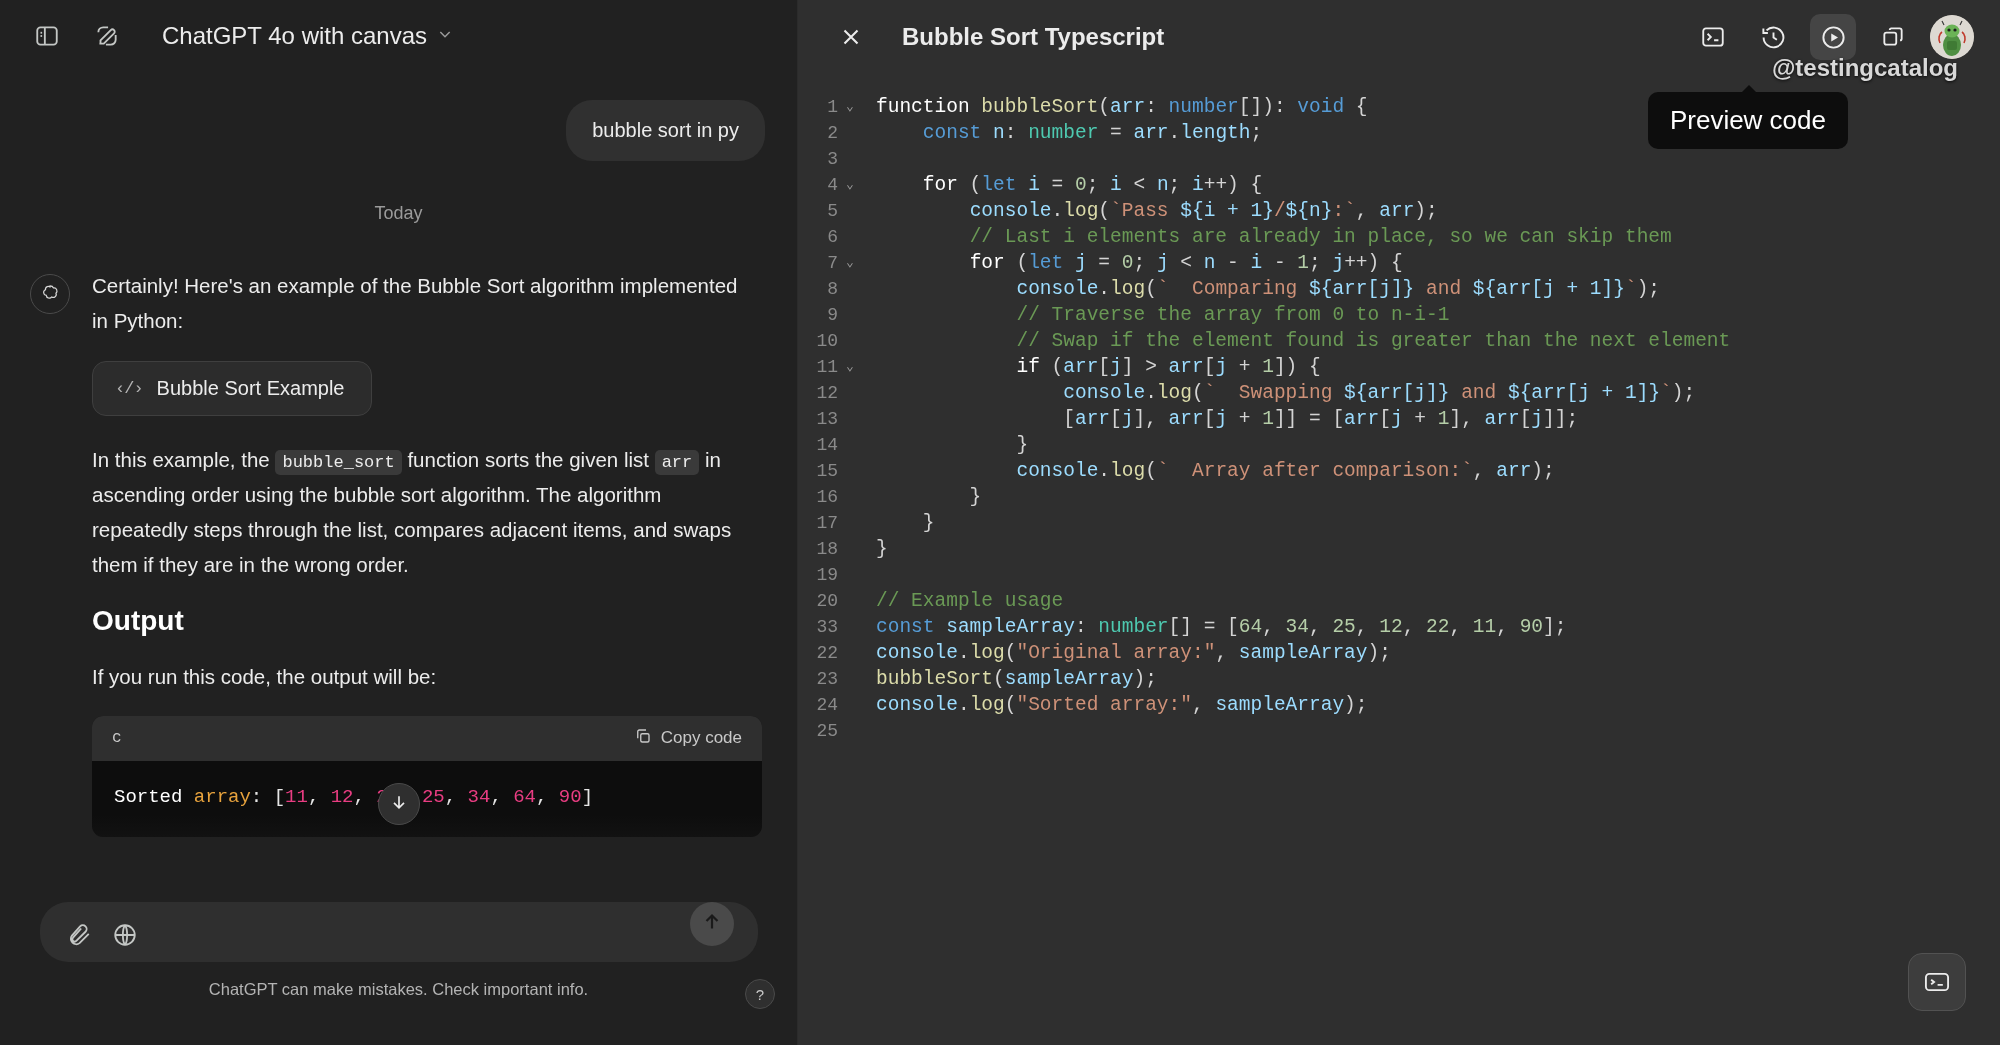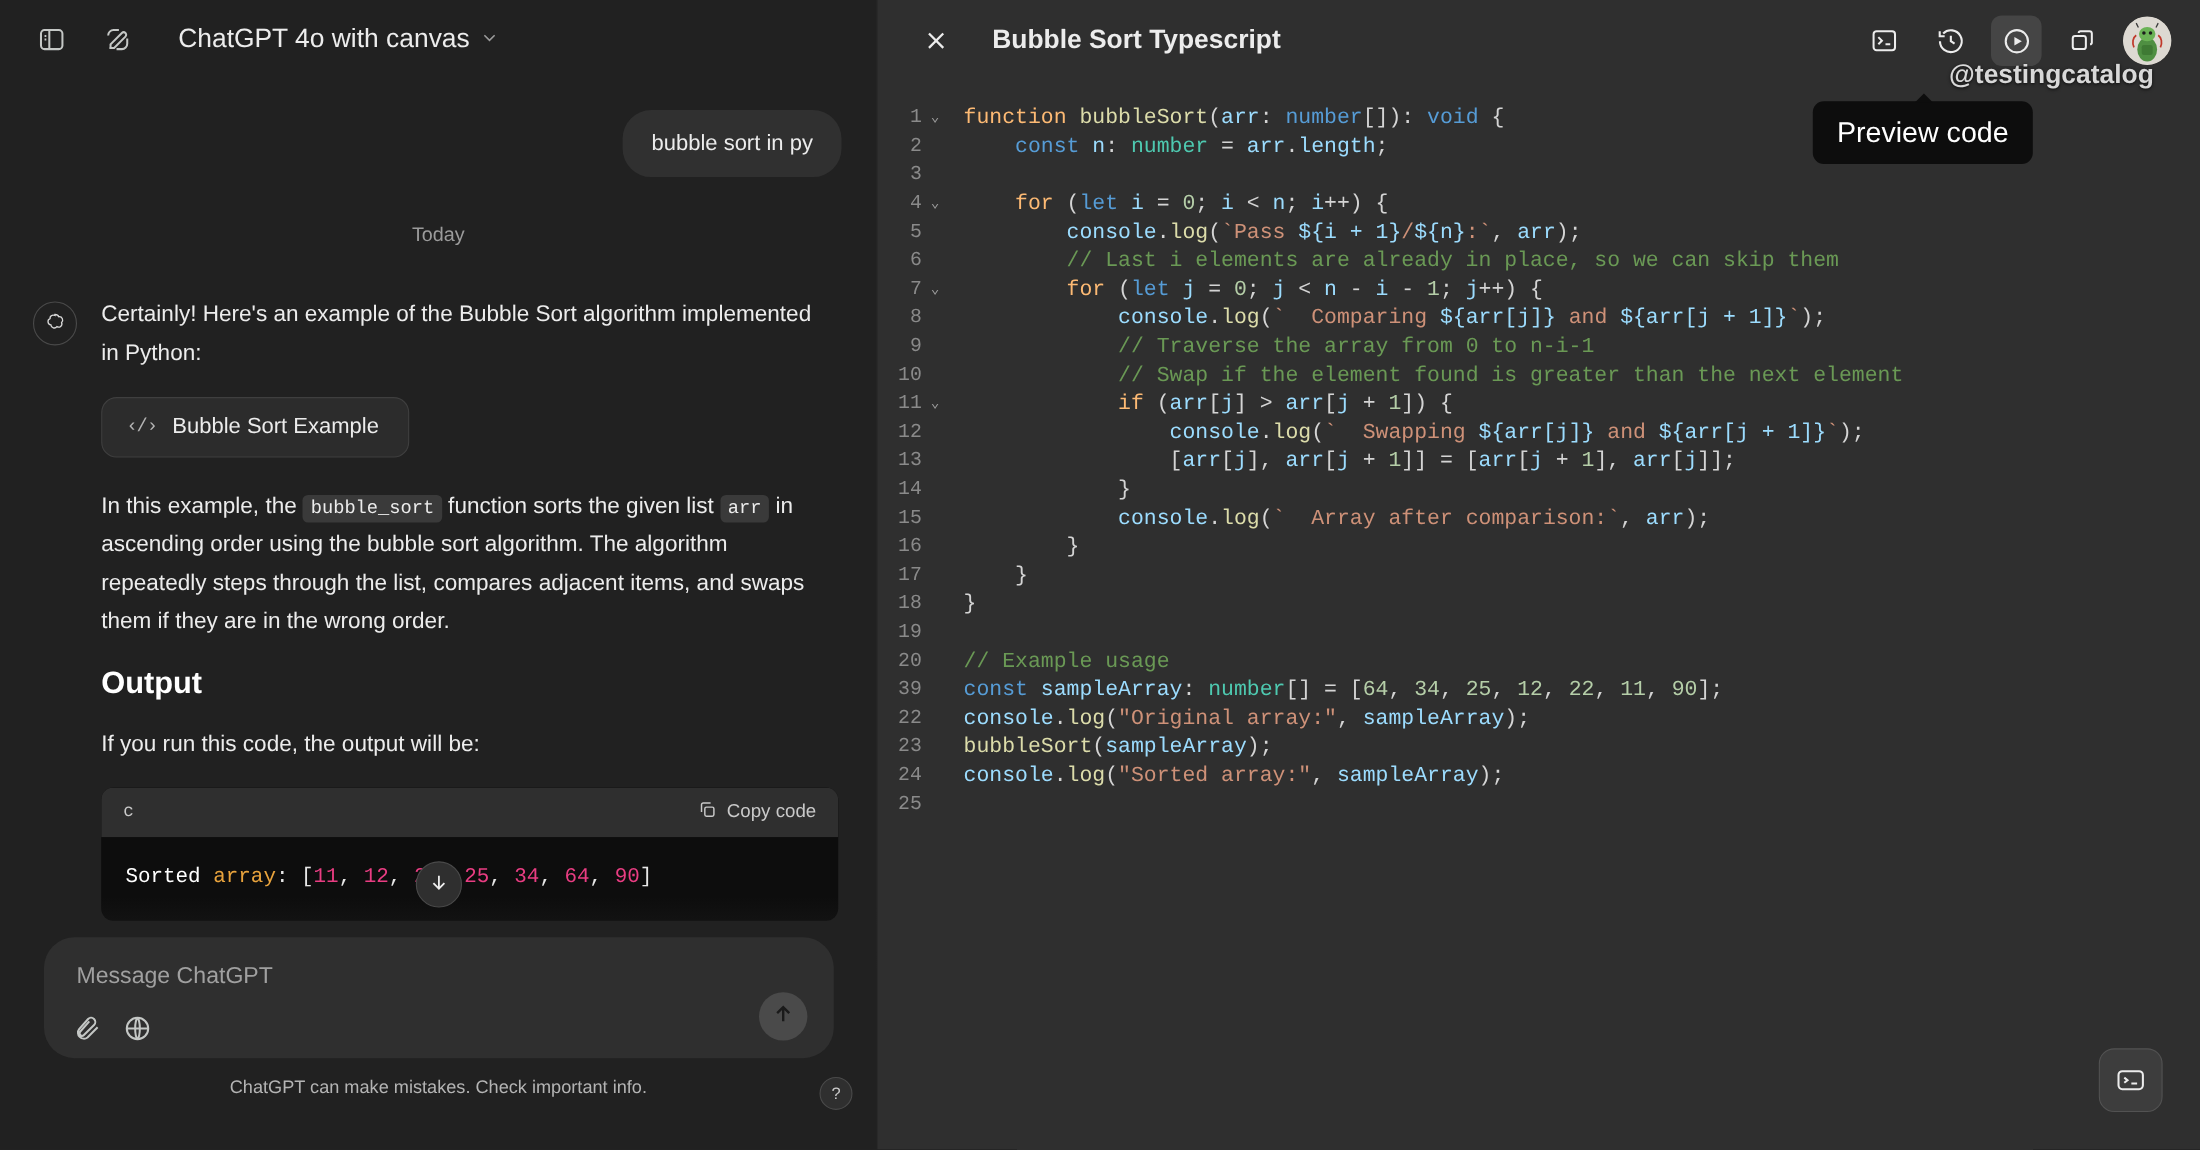--- a/index.html
+++ b/index.html
@@ -217,21 +217,21 @@
     width: 40px; text-align: right; color: #8a8a8a;
     flex: 0 0 40px; font-size: 18px; user-select: none;
   }
   .fold {
     width: 24px; flex: 0 0 24px; text-align: center;
     color: #9b9b9b; font-size: 13px; cursor: pointer; user-select: none;
   }
   .code-text { white-space: pre; padding-left: 14px; }
 
   
-  .k  { color: #fdba74; }   
+  .k  { color: #ffffff; }   
   .kc { color: #569cd6; }   
   .fn { color: #dcdcaa; }   
   .v  { color: #9cdcfe; }   
   .ty { color: #4ec9b0; }   
   .cm { color: #6a9955; }   
   .st { color: #ce9178; }   
   .nu { color: #b5cea8; }   
   .op { color: #d4d4d4; }   
 
   .bottom-right-btn {
@@ -327,21 +327,20 @@
     <div class="scroll-down-btn">
       <span>
         <svg width="20" height="20" viewBox="0 0 24 24" fill="none" stroke="currentColor" stroke-width="2">
             <path d="M12 5v14M6 13l6 6 6-6"></path>
           </svg>
       </span>
     </div>
 
     <div class="composer-wrap">
       <div class="composer">
-        <div class="composer-text">Message ChatGPT</div>
         <div class="composer-tools">
           <span class="tool-ic">
             <svg width="26" height="26" viewBox="0 0 24 24" fill="none" stroke="currentColor" stroke-width="1.7">
               <path d="M21 11l-8.5 8.5a5 5 0 0 1-7-7L13 4a3.5 3.5 0 0 1 5 5l-8.5 8.5a2 2 0 0 1-3-3L14 6"></path>
             </svg>
           </span>
           <span class="tool-ic">
             <svg width="26" height="26" viewBox="0 0 24 24" fill="none" stroke="currentColor" stroke-width="1.7">
               <circle cx="12" cy="12" r="9"></circle>
                 <path d="M3 12h18M12 3c2.6 3 2.6 15 0 18M12 3c-2.6 3-2.6 15 0 18"></path>
@@ -510,21 +509,21 @@
           <span class="ln">19</span>
           <span class="fold"></span>
           <span class="code-text"><span class="op"></span></span>
         </div>
         <div class="code-line">
           <span class="ln">20</span>
           <span class="fold"></span>
           <span class="code-text"><span class="cm">// Example usage</span></span>
         </div>
         <div class="code-line">
-          <span class="ln">39</span>
+          <span class="ln">33</span>
           <span class="fold"></span>
           <span class="code-text"><span class="kc">const</span><span class="op"> </span><span class="v">sampleArray</span><span class="op">: </span><span class="ty">number</span><span class="op">[] = [</span><span class="nu">64</span><span class="op">, </span><span class="nu">34</span><span class="op">, </span><span class="nu">25</span><span class="op">, </span><span class="nu">12</span><span class="op">, </span><span class="nu">22</span><span class="op">, </span><span class="nu">11</span><span class="op">, </span><span class="nu">90</span><span class="op">];</span></span>
         </div>
         <div class="code-line">
           <span class="ln">22</span>
           <span class="fold"></span>
           <span class="code-text"><span class="v">console</span><span class="op">.</span><span class="fn">log</span><span class="op">(</span><span class="st">"Original array:"</span><span class="op">, </span><span class="v">sampleArray</span><span class="op">);</span></span>
         </div>
         <div class="code-line">
           <span class="ln">23</span>

